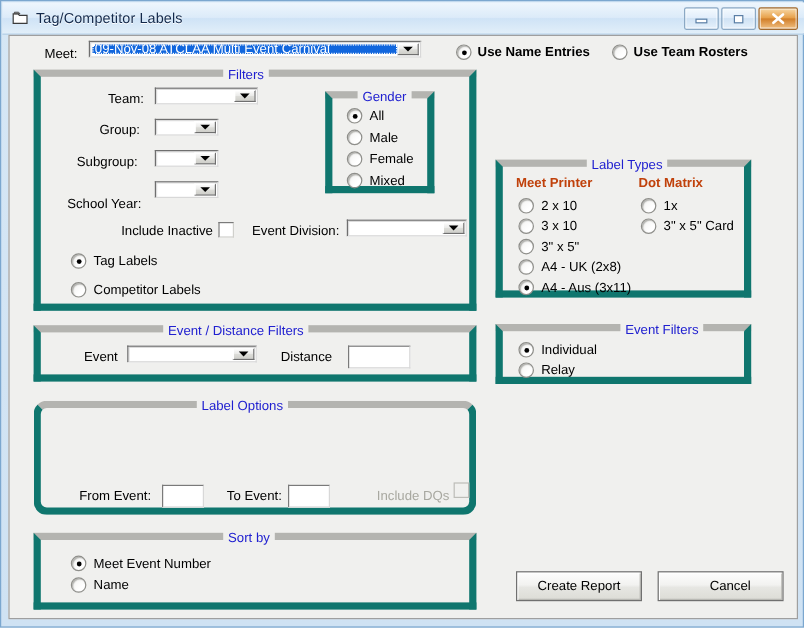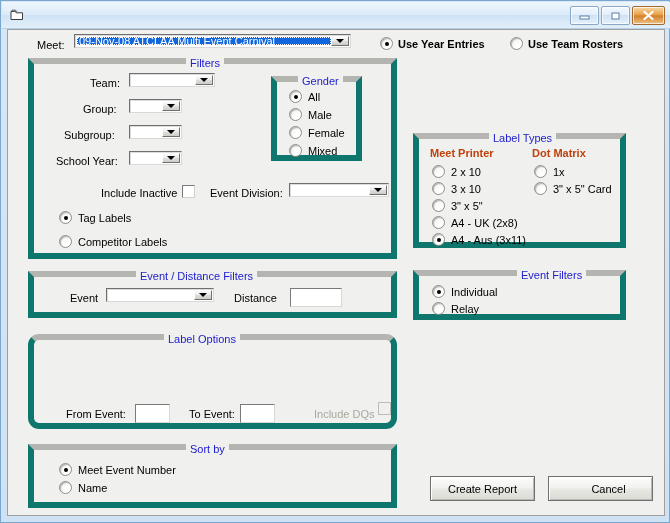--- a/index.html
+++ b/index.html
@@ -131,20 +131,21 @@
 </head>
 <body>
 
 <div id="window">
 
   <div id="titlebar">
     <svg id="title-icon" viewBox="0 0 14 14">
       <path d="M1 3.5 L5 3.5 L6.2 4.8 L12.5 4.8 L12.5 11.5 L1 11.5 Z" fill="#ffffff" stroke="#3b3b3b" stroke-width="1"></path>
       <path d="M2 2.2 L5.5 2.2 L6.6 3.4 L2 3.4 Z" fill="#e9e9e9" stroke="#3b3b3b" stroke-width=".8"></path>
     </svg>
+    <span id="title-text">Tag/Competitor Labels</span>
 
     <div id="win-buttons">
       <div class="win-btn">
         <svg width="11" height="9">
           <rect x="1" y="5" width="9" height="3" fill="#ffffff" stroke="#5b7fa6" stroke-width="1"></rect>
         </svg>
       </div>
       <div class="win-btn">
         <svg width="11" height="10">
           <rect x="2" y="2" width="7" height="6" fill="#ffffff" stroke="#5b7fa6" stroke-width="1"></rect>
@@ -160,21 +161,21 @@
 
   <div id="client">
 
     <span class="lbl" style="left:29px;top:9px;">Meet:</span>
     <div class="combo" style="left:66px;top:4px;width:277px;">
       <span class="selected-text">09-Nov-08 ATCLAA Multi Event Carnival</span>
       <span class="arrow"></span>
     </div>
 
     <span class="radio on" style="left:372px;top:7px;"></span>
-    <span class="radio-label bold" style="left:390px;top:8px;">Use Year Entries</span>
+    <span class="radio-label bold" style="left:390px;top:8px;">Use Name Entries</span>
     <span class="radio" style="left:502px;top:7px;"></span>
     <span class="radio-label bold" style="left:520px;top:8px;">Use Team Rosters</span>
 
     <div class="groupbox" style="left:20px;top:28px;width:369px;height:201px;">
       <span class="gb-title" style="left:152px;">Filters</span>
 
       <span class="lbl" style="left:56px;top:13px;">Team:</span>
       <div class="combo" style="left:95px;top:9px;width:86px;">
         <span class="arrow"></span>
       </div>
@@ -182,21 +183,21 @@
       <span class="lbl" style="left:49px;top:39px;">Group:</span>
       <div class="combo" style="left:95px;top:35px;width:53px;">
         <span class="arrow"></span>
       </div>
 
       <span class="lbl" style="left:30px;top:65px;">Subgroup:</span>
       <div class="combo" style="left:95px;top:61px;width:53px;">
         <span class="arrow"></span>
       </div>
 
-      <span class="lbl" style="left:22px;top:91px;">School Year:</span>
+      <span class="lbl" style="left:22px;top:100px;">School Year:</span>
       <div class="combo" style="left:95px;top:87px;width:53px;">
         <span class="arrow"></span>
       </div>
 
       <div class="groupbox" style="left:237px;top:12px;width:91px;height:85px;">
         <span class="gb-title" style="left:21px;">Gender</span>
         <span class="radio on" style="left:12px;top:8px;"></span>
         <span class="radio-label" style="left:31px;top:9px;">All</span>
         <span class="radio" style="left:12px;top:26px;"></span>
         <span class="radio-label" style="left:31px;top:27px;">Male</span>

